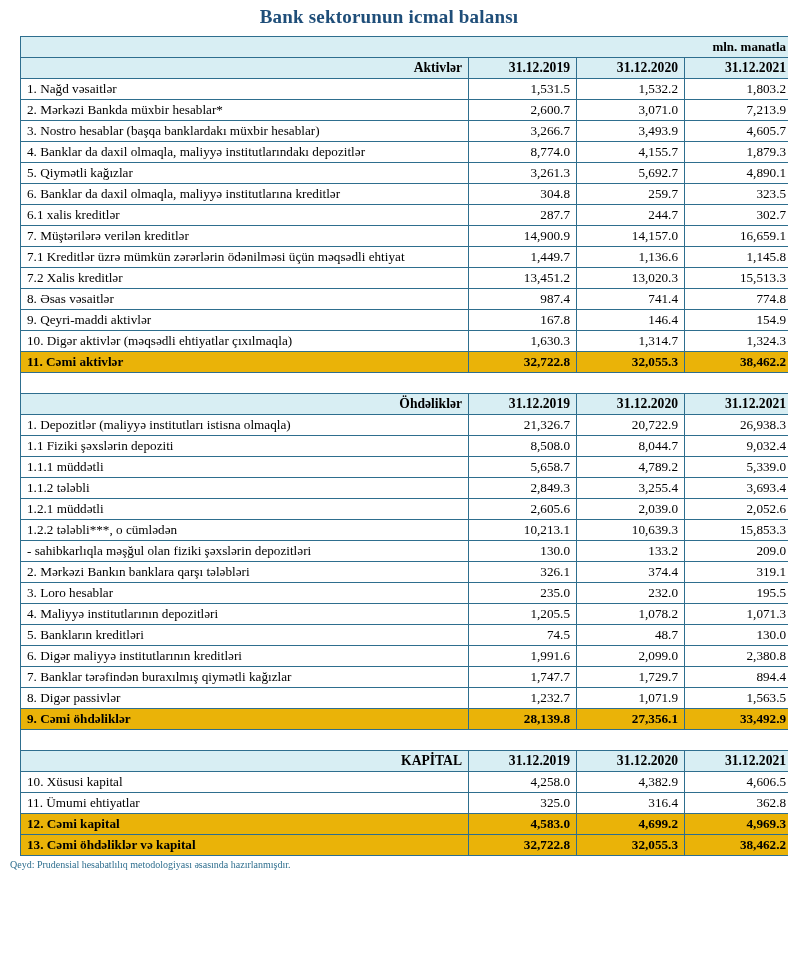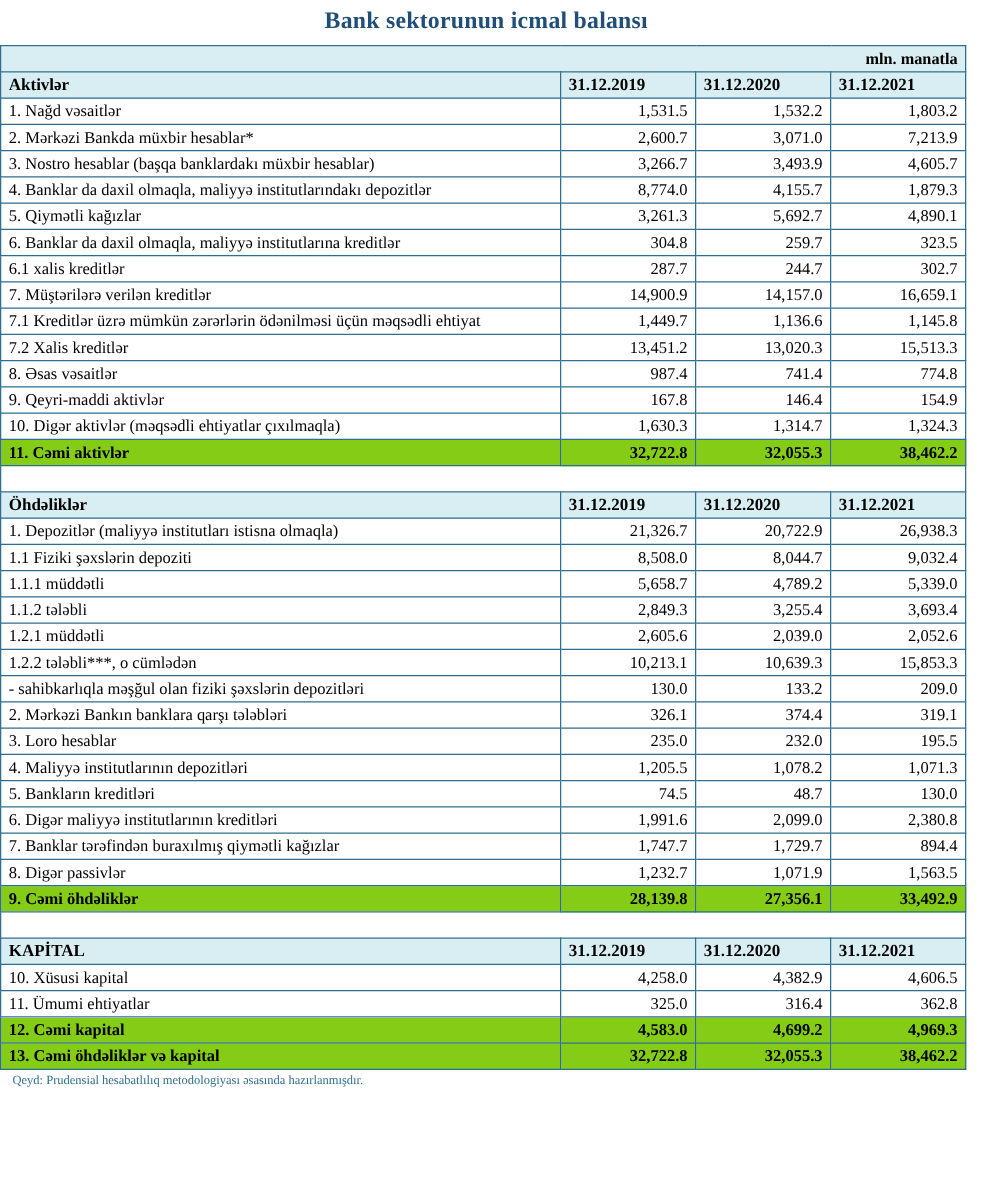--- a/index.html
+++ b/index.html
@@ -23,21 +23,21 @@
   .doc-title {
     text-align: center;
     color: #1f4e79;
     font-family: "Liberation Serif", serif;
     font-size: 19px;
     font-weight: bold;
     padding: 6px 0 8px 0;
     letter-spacing: 0.2px;
   }
   .tbl-wrap {
-    padding: 0 0;
+    padding: 0 20px;
     box-sizing: border-box;
   }
   table.fin {
     border-collapse: collapse;
     width: 772px;
     table-layout: fixed;
     font-size: 13.2px;
   }
   table.fin col.c0 { width: 448px; }
   table.fin col.c1 { width: 108px; }
@@ -56,37 +56,37 @@
     text-align: right;
     font-weight: bold;
     font-size: 13px;
     border: 1px solid #2e6e8e;
     padding-right: 8px;
     height: 22px;
   }
   .hdr td {
     background: #d8eef3;
     font-weight: bold;
-    text-align: left;
+    text-align: right;
     height: 23px;
     font-size: 13.6px;
   }
   .lbl {
     text-align: left;
     white-space: nowrap;
     overflow: hidden;
   }
   .num {
     text-align: right;
     white-space: nowrap;
     padding-right: 7px;
   }
   .total td {
     font-weight: bold;
-    background: #84cc16;
+    background: #eab308;
   }
   .ind1 { padding-left: 26px; }
   .ind2 { padding-left: 40px; }
   .spacer td {
     border: none;
     height: 10px;
     padding: 0;
   }
   .note {
     padding: 3px 10px 0 10px;

